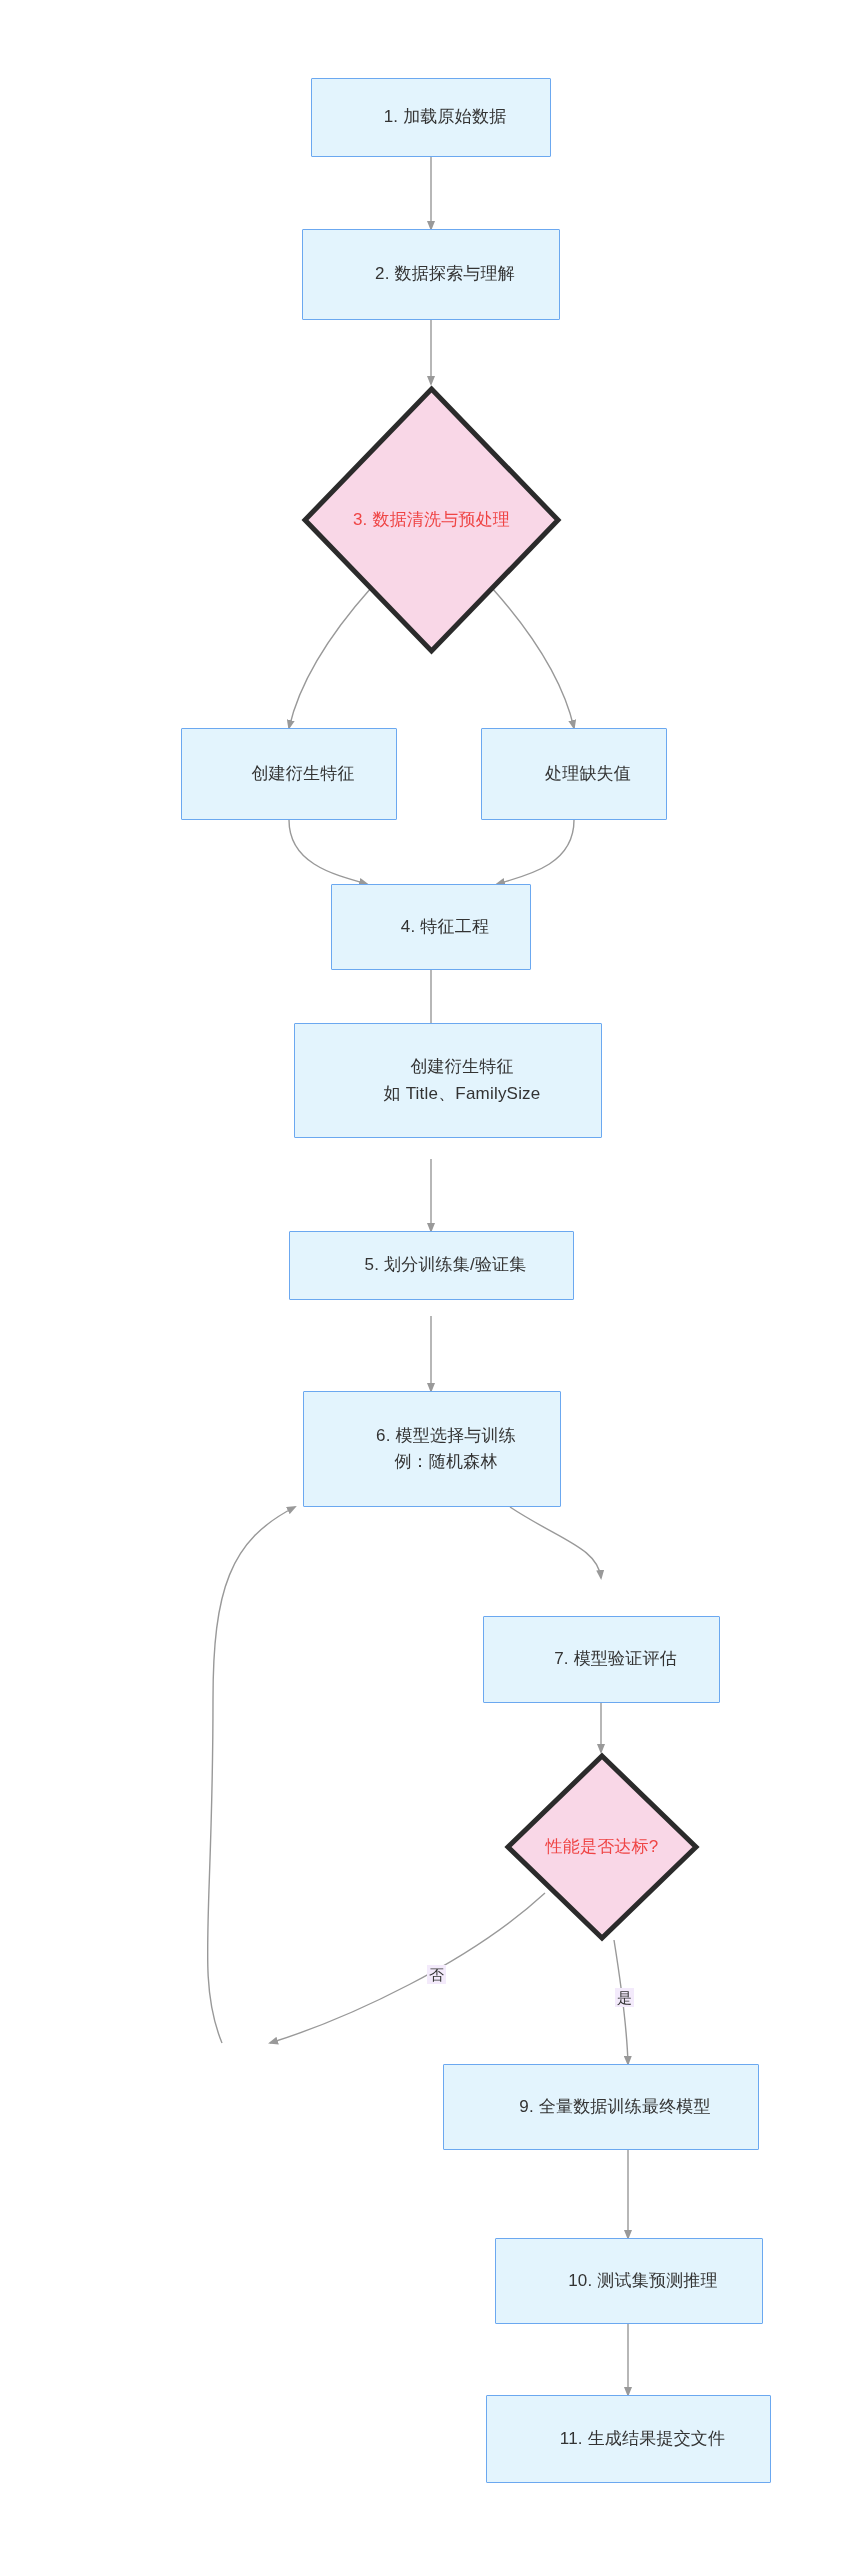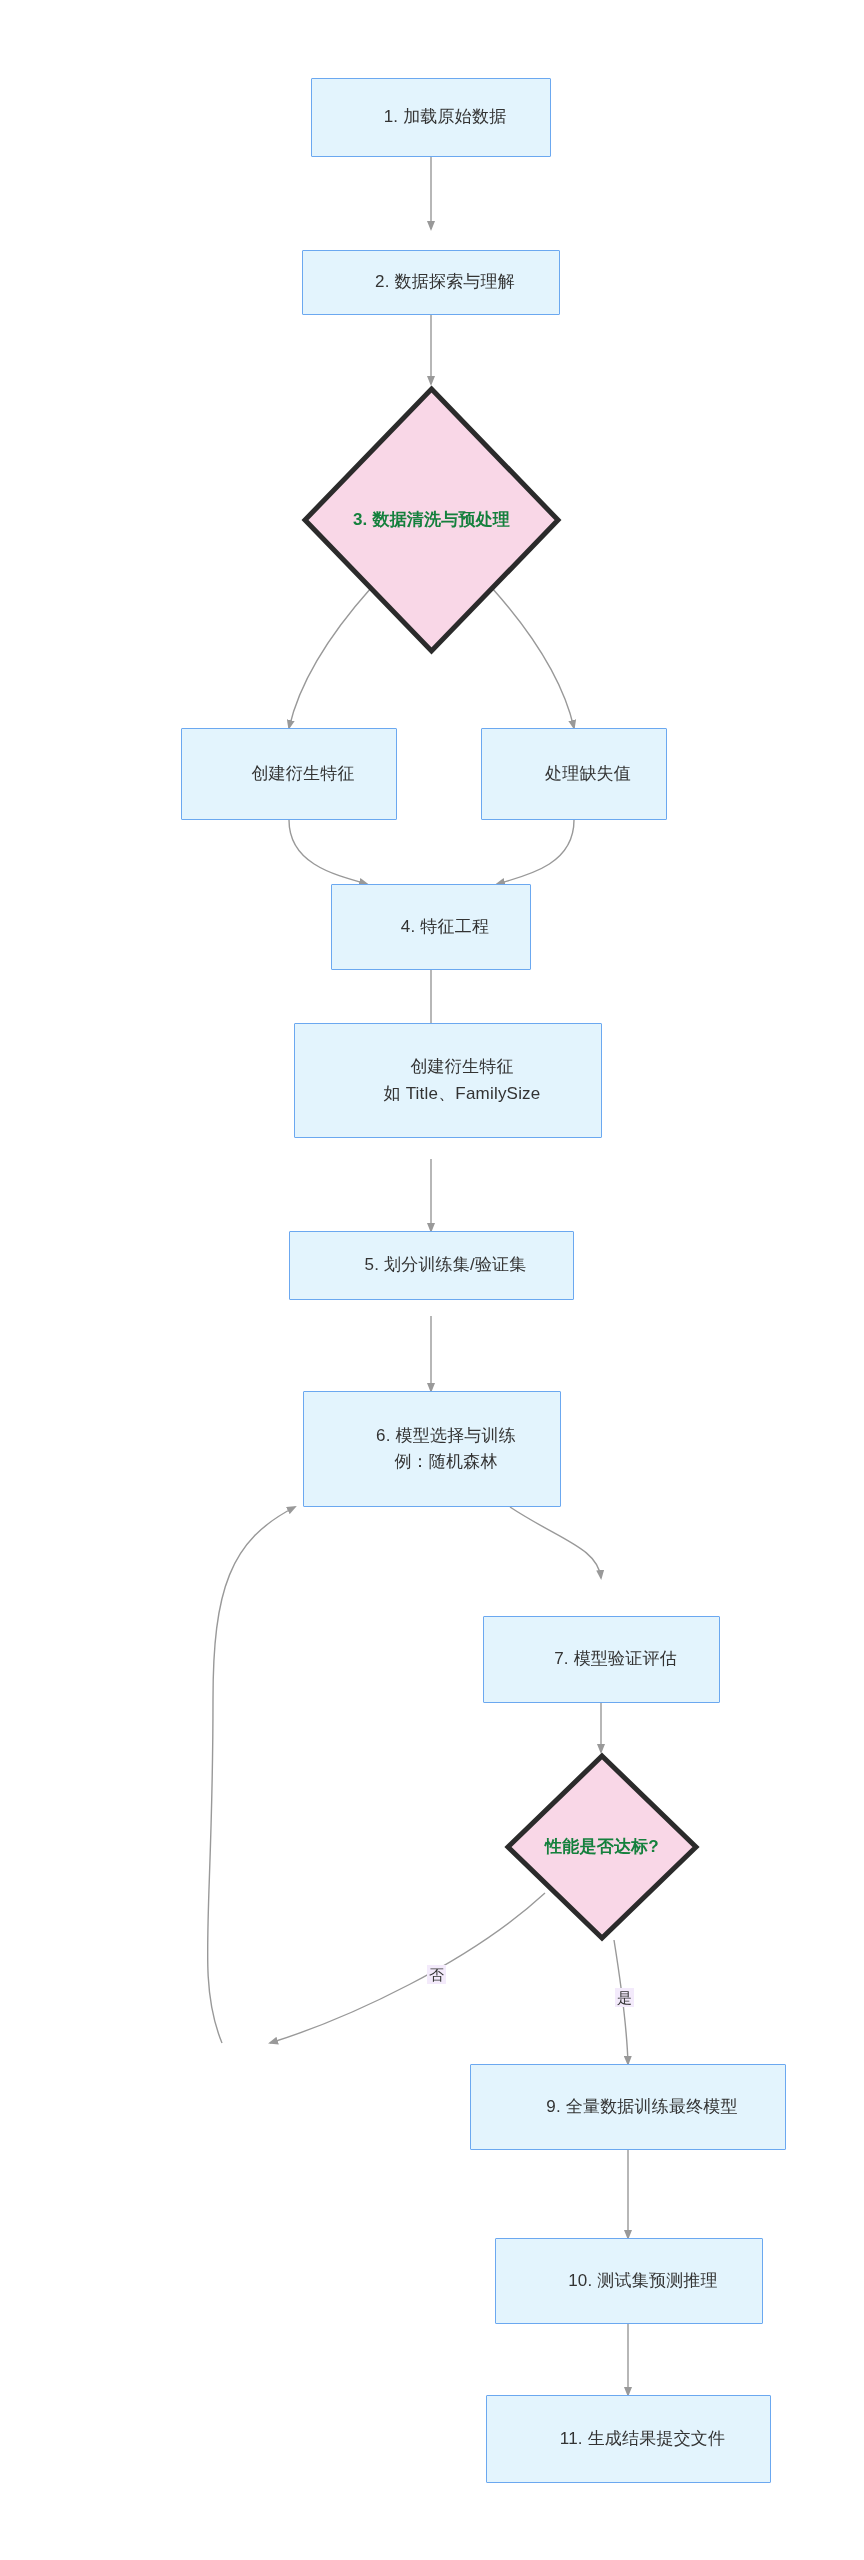--- a/index.html
+++ b/index.html
@@ -60,23 +60,22 @@
     height: 100%;
   }
   .diamond-label {
     position: relative;
     z-index: 2;
     display: flex;
     align-items: center;
     justify-content: center;
     width: 100%;
     height: 100%;
-    color: #15803d;
+    color: #ef4444;
     font-size: 17px;
-    font-weight: bold;
   }
   .edge-label {
     position: absolute;
     background: #f3eafb;
     color: #333333;
     font-size: 15px;
     line-height: 1;
     padding: 2px 2px;
     white-space: nowrap;
   }
@@ -109,21 +108,21 @@
       <path d="M 222,2043 C 196,1980 213,1920 213,1700 C 213,1590 230,1540 295,1507"></path>
       <path d="M 628,2150 L 628,2238"></path>
       <path d="M 628,2324 L 628,2395"></path>
     </g>
   </svg>
 
   <div class="node process" style="left:311px; top:78px; width:240px; height:79px;">
     <span>1. 加载原始数据</span>
   </div>
 
-  <div class="node process" style="left:302px; top:229px; width:258px; height:65px;margin-top:21px;">
+  <div class="node process" style="left:302px; top:229px; width:258px; height:91px;">
     <span>2. 数据探索与理解</span>
   </div>
 
   <div class="node decision" style="left:300px; top:384px; width:263px; height:272px;">
     <svg class="diamond-shape" viewBox="0 0 263 272" xmlns="http://www.w3.org/2000/svg">
       <polygon points="131.5,5 258,136 131.5,267 5,136" fill="#f9d7e7" stroke="#2b2b2b" stroke-width="5"></polygon>
     </svg>
     <span class="diamond-label">3. 数据清洗与预处理</span>
   </div>
 
@@ -162,21 +161,21 @@
       <polygon points="98,4 192,95 98,186 4,95" fill="#f9d7e7" stroke="#2b2b2b" stroke-width="5"></polygon>
     </svg>
     <span class="diamond-label">性能是否达标?</span>
   </div>
 
   <div class="edge-label" style="left:427px; top:1965px;">否</div>
 
   <div class="edge-label" style="left:615px; top:1988px;">是</div>
 
 
-  <div class="node process" style="left:470px; top:2064px; width:316px; height:86px;">
+  <div class="node process" style="left:443px; top:2064px; width:316px; height:86px;">
     <span>9. 全量数据训练最终模型</span>
   </div>
 
   <div class="node process" style="left:495px; top:2238px; width:268px; height:86px;">
     <span>10. 测试集预测推理</span>
   </div>
 
   <div class="node process" style="left:486px; top:2395px; width:285px; height:88px;">
     <span>11. 生成结果提交文件</span>
   </div>

